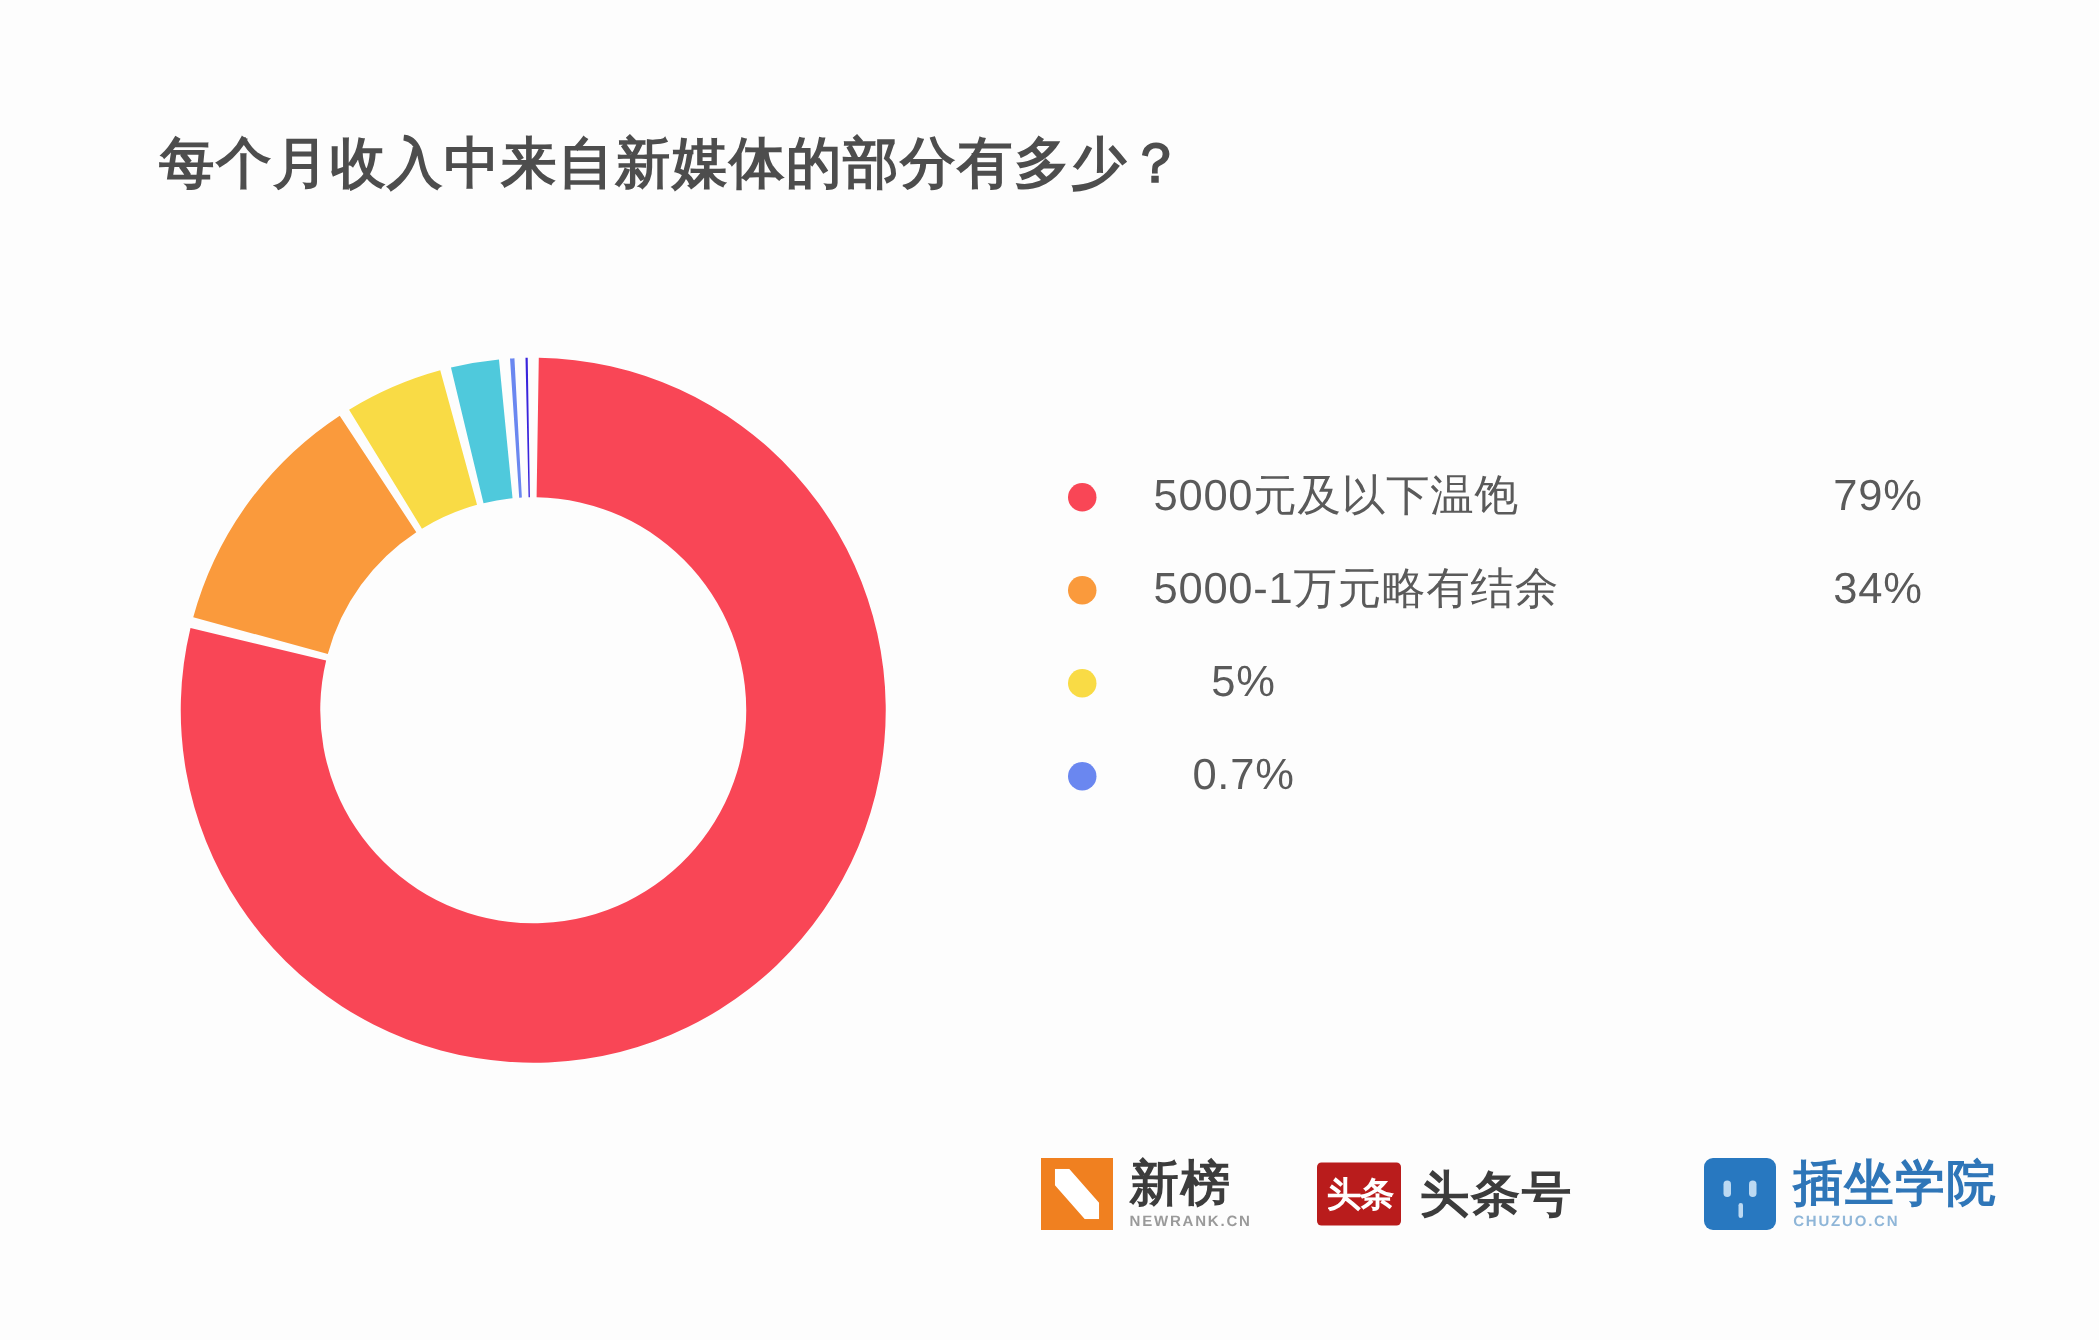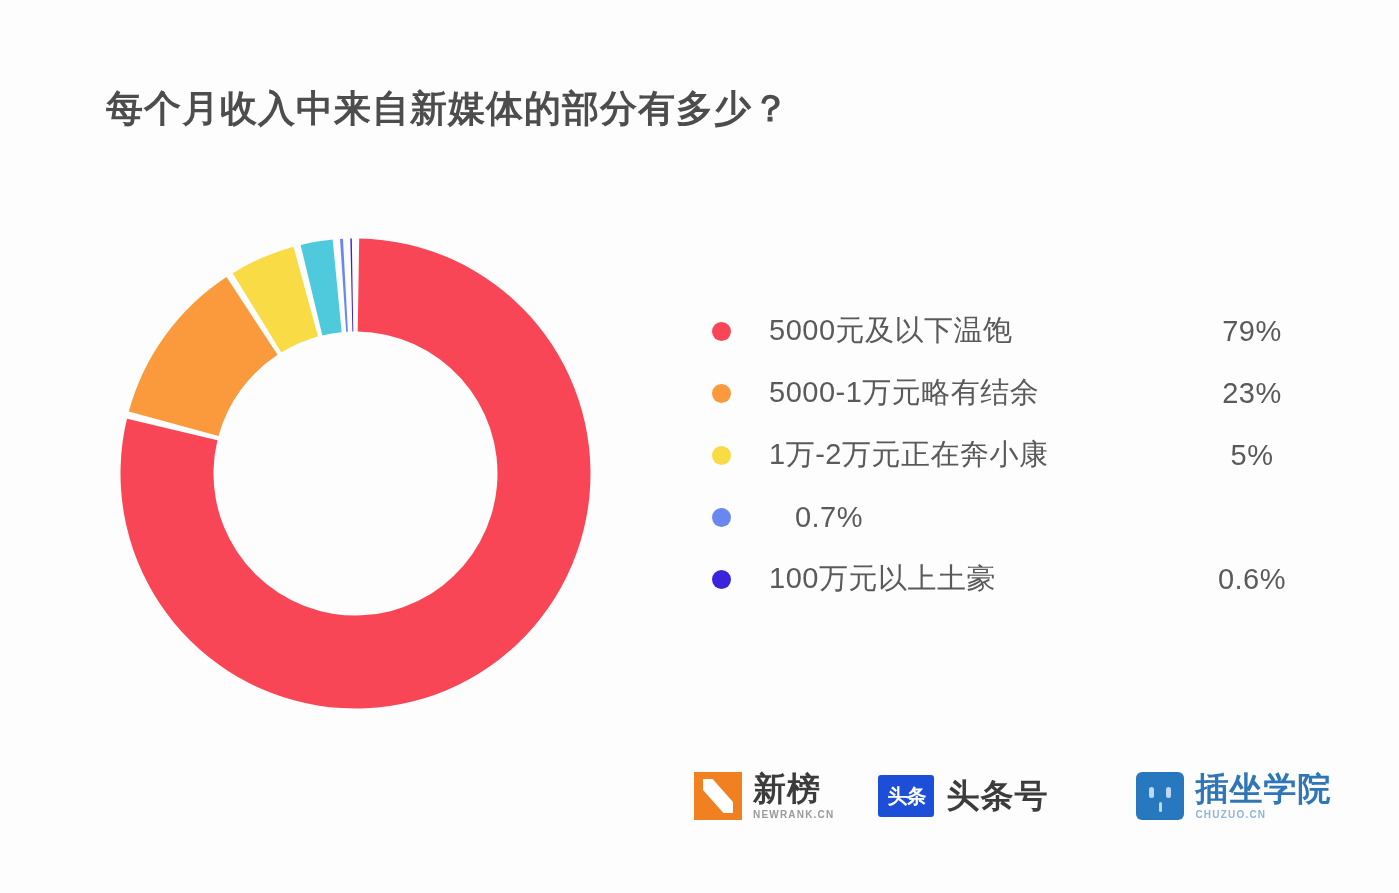--- a/index.html
+++ b/index.html
@@ -129,24 +129,24 @@
     color: #9a9a9a;
     letter-spacing: 1.2px;
     white-space: nowrap;
     margin-top: 2px;
     font-weight: bold;
   }
 
   .logo-mark-toutiao {
     width: 56px;
     height: 42px;
-    background: #1d4ed8;
+    background: #b91c1c;
     border-radius: 3px;
     color: #ffffff;
-    font-size: 20px;
+    font-size: 23px;
     font-weight: bold;
     display: flex;
     align-items: center;
     justify-content: center;
     margin-right: 12px;
     flex: 0 0 auto;
     letter-spacing: -1px;
   }
 
   .logo-mark-chuzuo {
@@ -201,40 +201,34 @@
 
   <div class="legend-row">
     <span class="legend-dot" style="background: rgb(249, 70, 86);"></span>
     <span class="legend-label">5000元及以下温饱</span>
     <span class="legend-value">79%</span>
   </div>
 
   <div class="legend-row">
     <span class="legend-dot" style="background: rgb(250, 154, 60);"></span>
     <span class="legend-label">5000-1万元略有结余</span>
-    <span class="legend-value">23%</span>
+    <span class="legend-value">34%</span>
   </div>
 
   <div class="legend-row">
     <span class="legend-dot" style="background: rgb(249, 219, 69);"></span>
-    <span class="legend-label">1万-2万元正在奔小康</span>
     <span class="legend-value">5%</span>
   </div>
 
 
   <div class="legend-row">
     <span class="legend-dot" style="background: rgb(106, 135, 240);"></span>
     <span class="legend-value">0.7%</span>
   </div>
 
-  <div class="legend-row">
-    <span class="legend-dot" style="background: rgb(58, 37, 220);"></span>
-    <span class="legend-label">100万元以上土豪</span>
-    <span class="legend-value">0.6%</span>
-  </div>
 
 </div>
 
 <div class="footer-logos">
 
   <div class="logo">
     <span class="logo-mark-newrank"></span>
     <span class="logo-text-block">
       <span class="logo-main">新榜</span>
       <span class="logo-sub">NEWRANK.CN</span>

